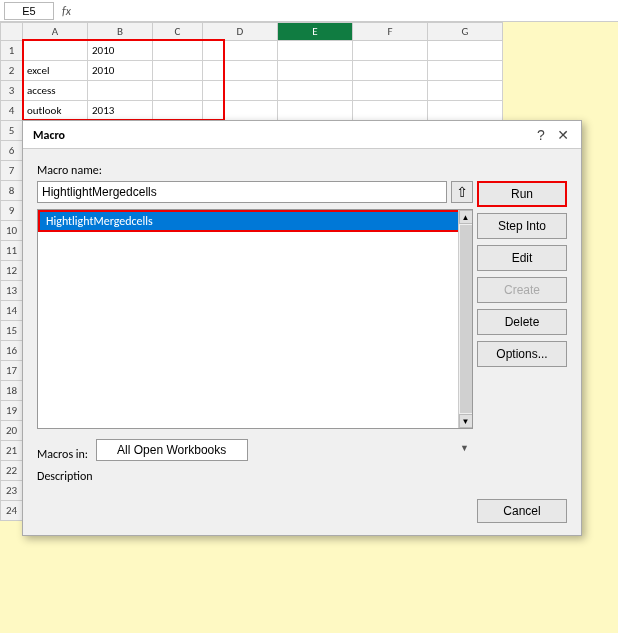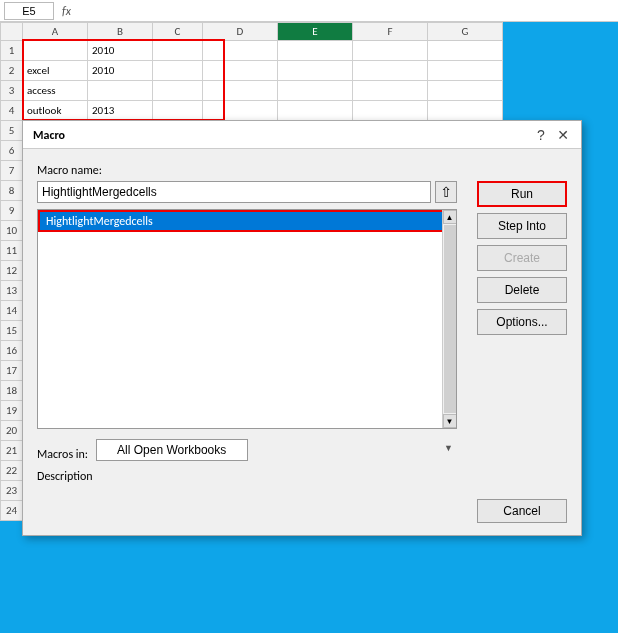--- a/index.html
+++ b/index.html
@@ -9,21 +9,21 @@
       background: #fff;
       width: 618px;
       height: 633px;
       overflow: hidden;
     }
 
     
     .spreadsheet {
       width: 618px;
       height: 633px;
-      background: #0ea5e9;
+      background: #fef9c3;
       position: relative;
     }
 
     
     .formula-bar {
       display: flex;
       align-items: center;
       height: 22px;
       background: #fff;
       border-bottom: 1px solid #ccc;
@@ -180,21 +180,21 @@
       cursor: pointer;
       display: flex;
       align-items: center;
       justify-content: center;
       font-size: 14px;
     }
 
     
     .macro-list-area {
       display: flex;
-      gap: 20px;
+      gap: 4px;
     }
     .macro-list-container {
       flex: 1;
       display: flex;
       flex-direction: column;
       gap: 0;
     }
     .macro-listbox {
       width: 100%;
       height: 220px;
@@ -647,20 +647,21 @@
               </select>
             </div>
           </div>
 
           <div class="description-label">Description</div>
         </div>
 
         <div class="dialog-buttons">
           <button class="dlg-btn run-outline">Run</button>
           <button class="dlg-btn">Step Into</button>
+          <button class="dlg-btn">Edit</button>
           <button class="dlg-btn" disabled="">Create</button>
           <button class="dlg-btn">Delete</button>
           <button class="dlg-btn">Options...</button>
         </div>
       </div>
 
       <div class="cancel-row">
         <button class="cancel-btn">Cancel</button>
       </div>
     </div>

